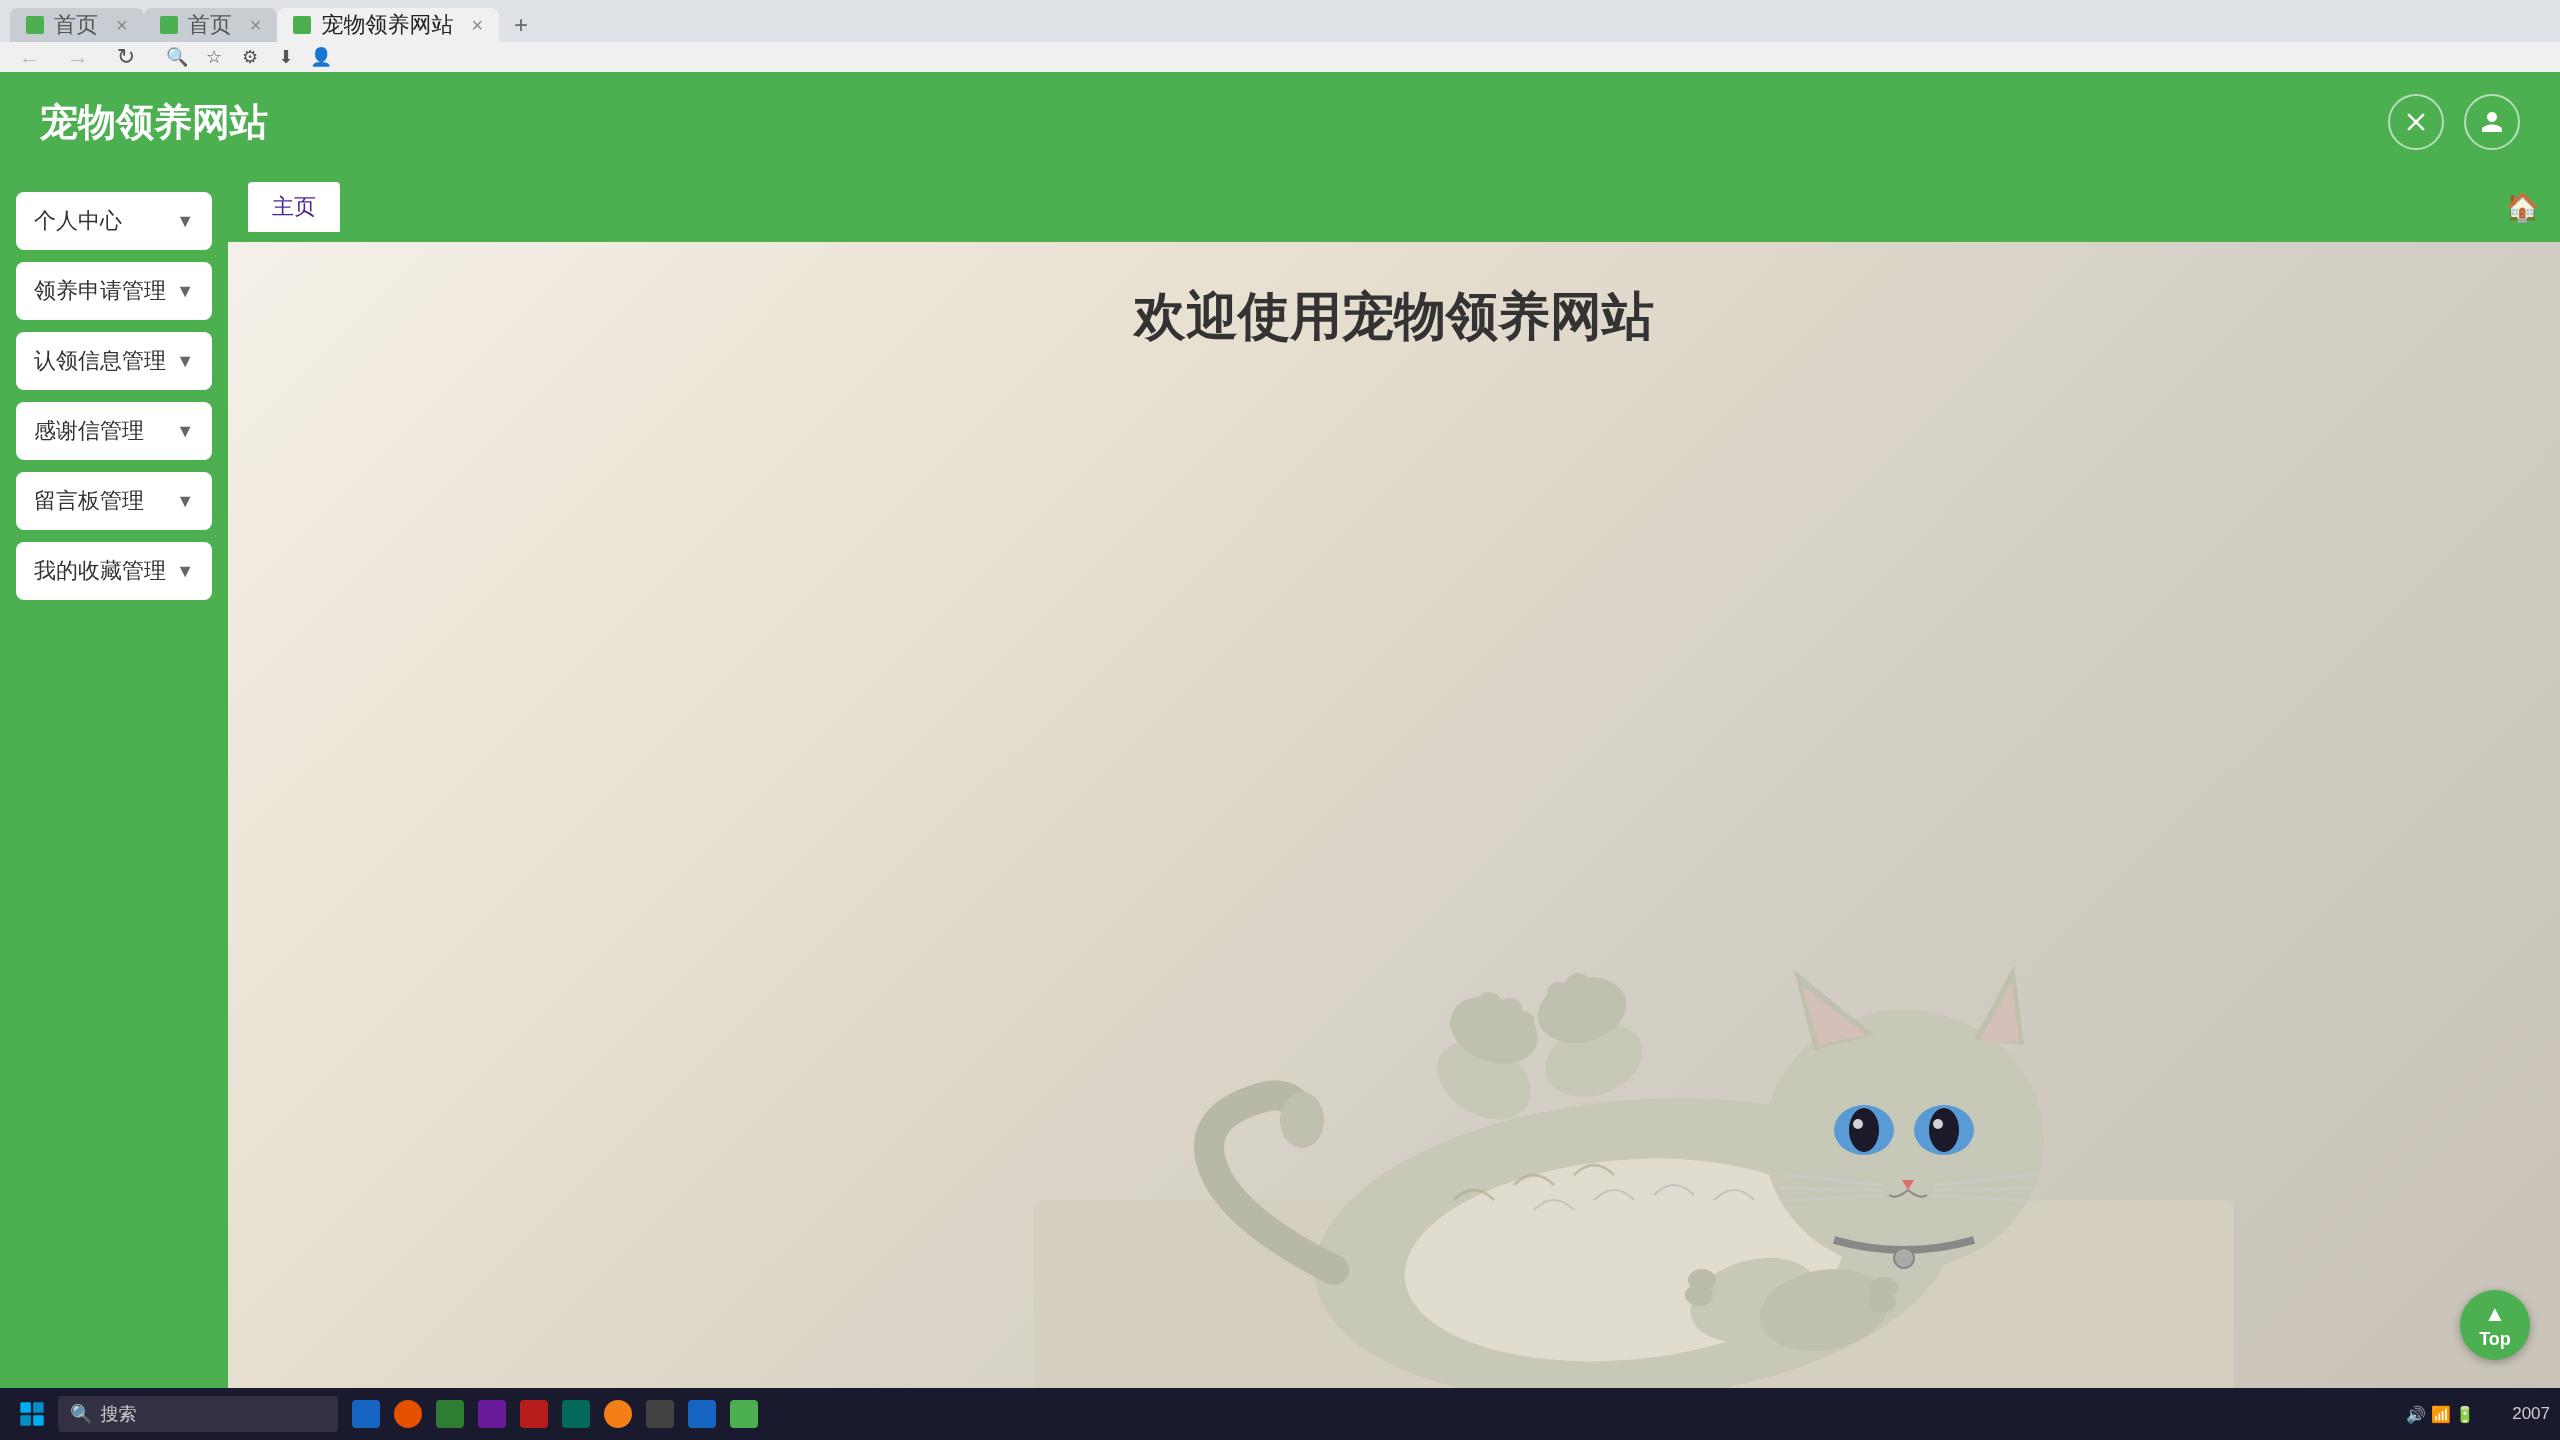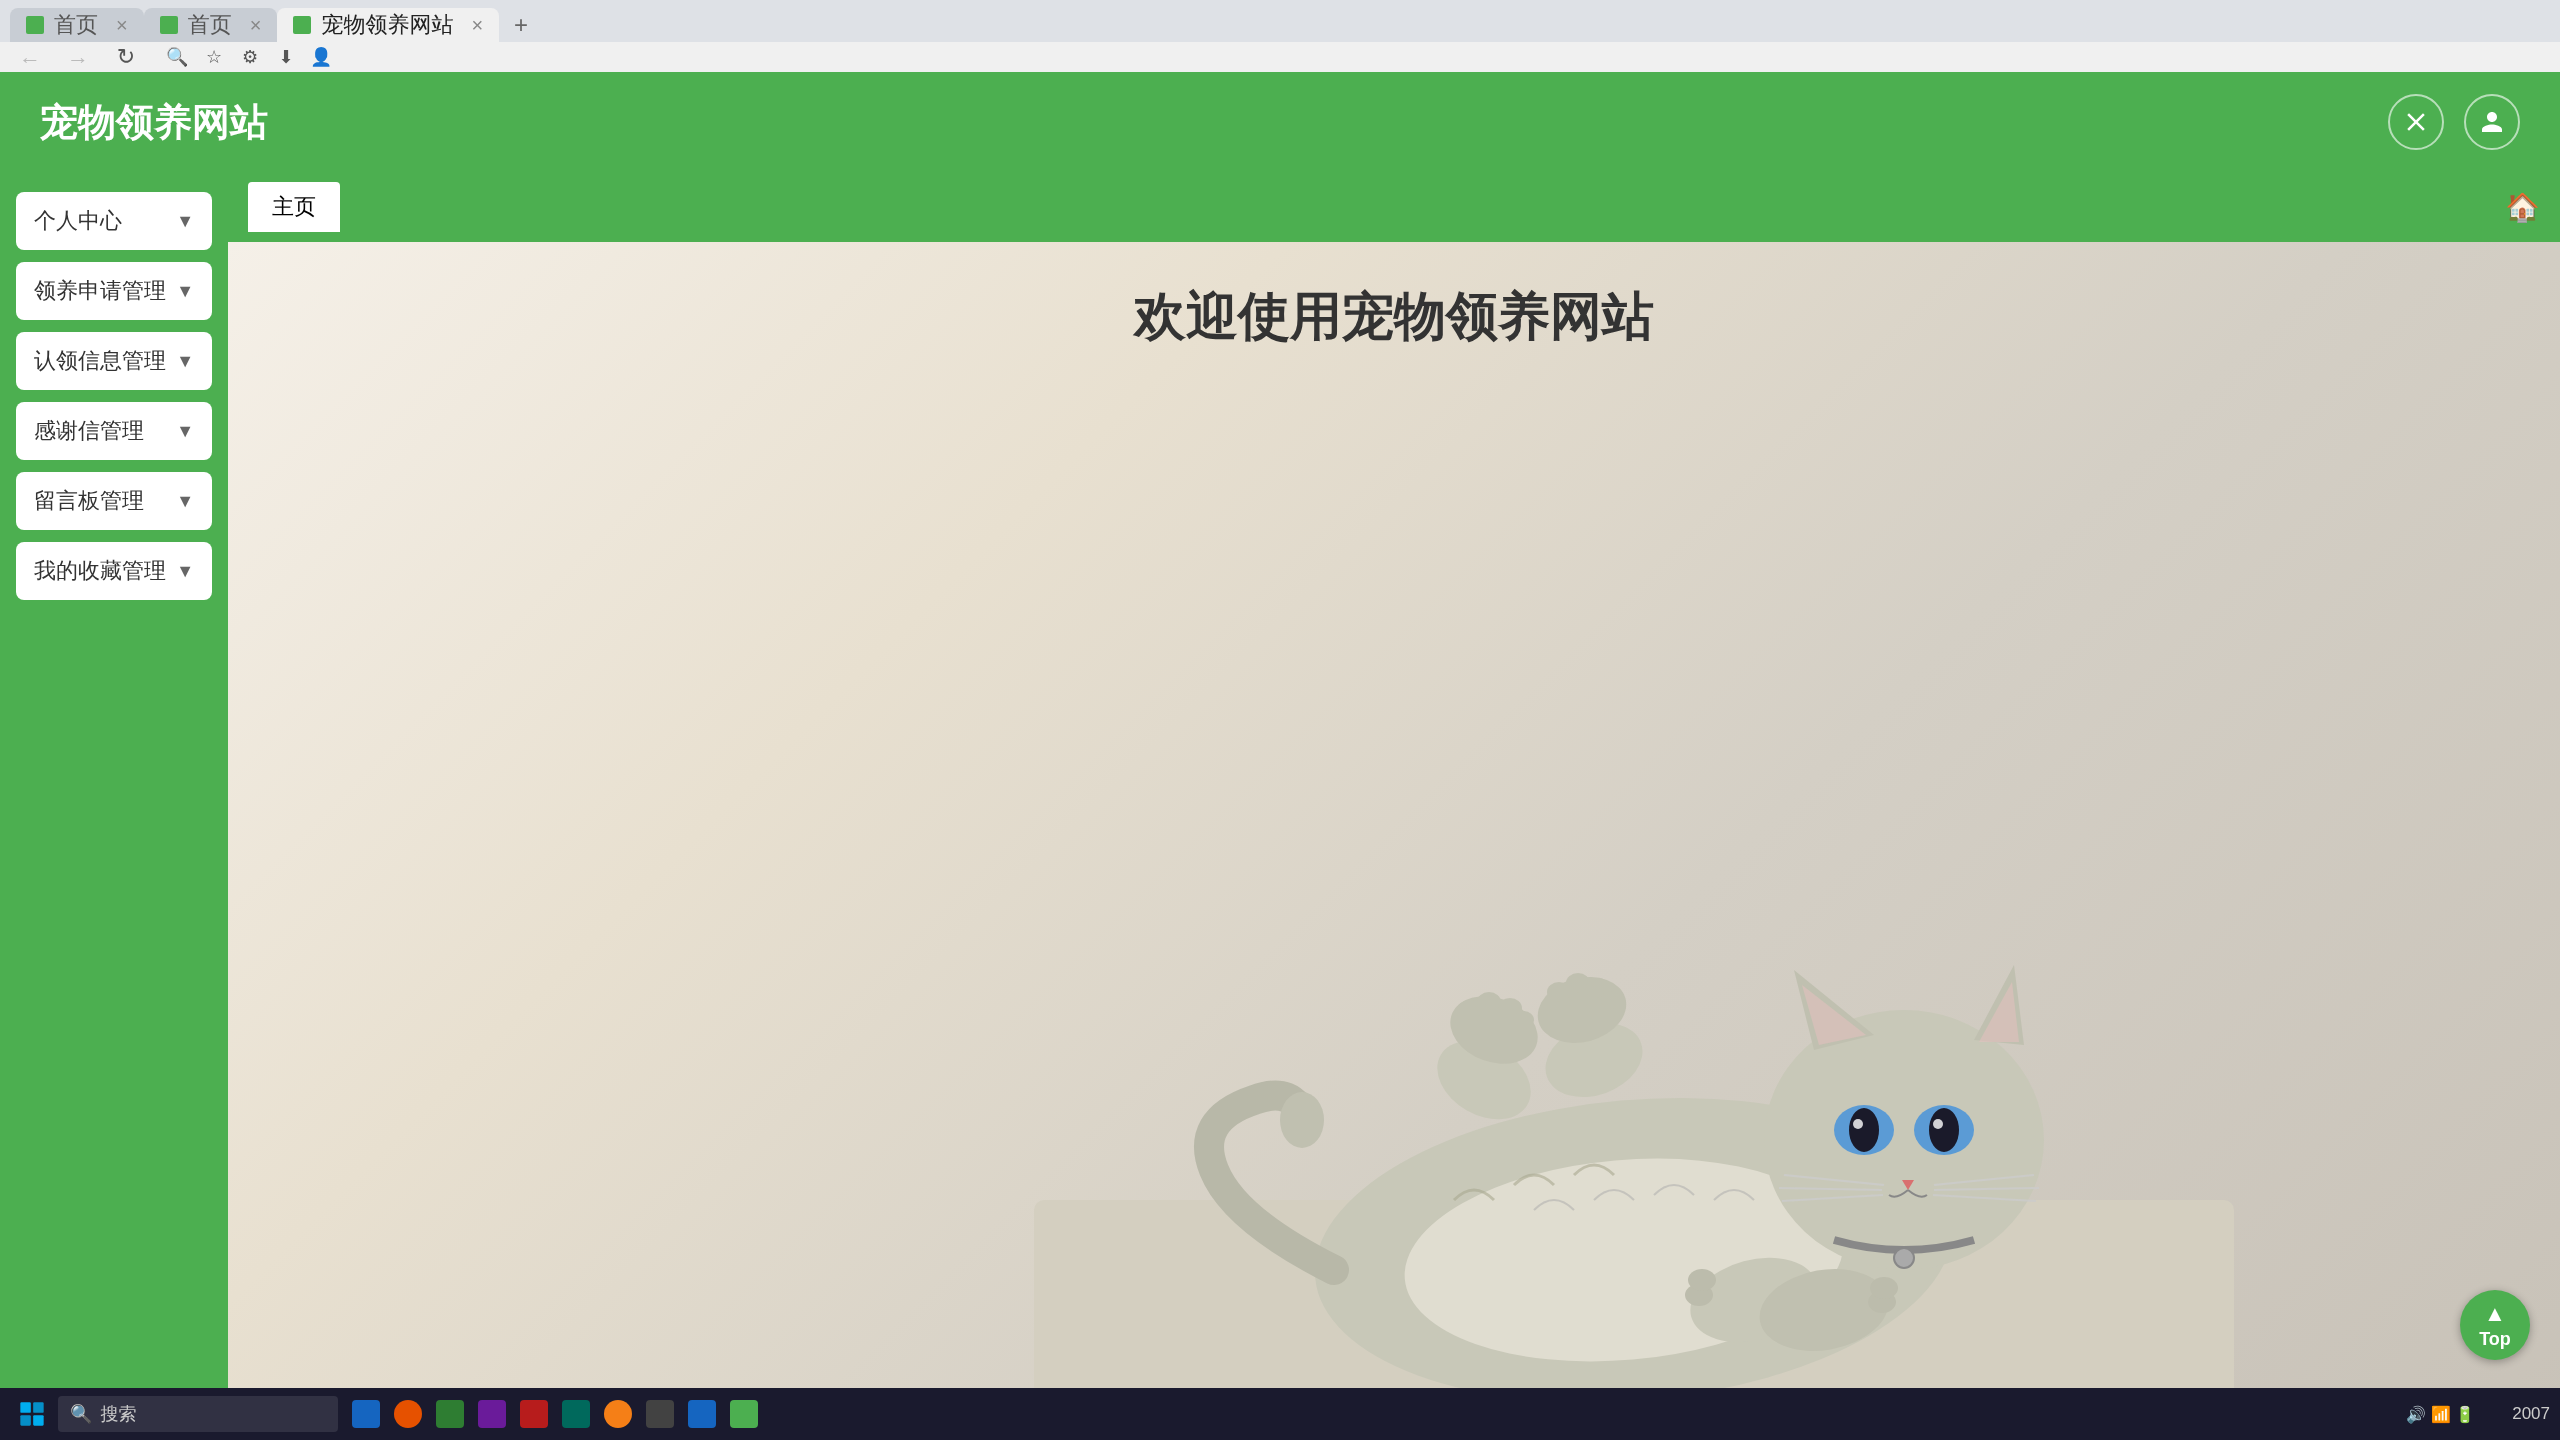--- a/index.html
+++ b/index.html
@@ -33,21 +33,21 @@
     .app-body { display: flex; flex: 1; background: #4CAF50; }
 
     
     .sidebar { width: 228px; background: #4CAF50; padding: 20px 16px; display: flex; flex-direction: column; gap: 12px; }
     .sidebar-btn { background: white; border: none; border-radius: 8px; padding: 14px 18px; font-size: 22px; color: #333; cursor: pointer; display: flex; align-items: center; justify-content: space-between; font-family: 'Microsoft YaHei', Arial, sans-serif; }
     .sidebar-btn .dropdown-arrow { font-size: 18px; color: #666; }
 
     
     .main-content { flex: 1; background: #f0f0f0; display: flex; flex-direction: column; }
     .main-header { background: #4CAF50; height: 70px; display: flex; align-items: center; padding: 0 20px; justify-content: space-between; }
-    .main-tab { background: white; border-radius: 4px 4px 0 0; padding: 10px 24px; font-size: 22px; color: #000000; cursor: pointer; }
+    .main-tab { background: white; border-radius: 4px 4px 0 0; padding: 10px 24px; font-size: 22px; color: #4c1d95; cursor: pointer; }
     .main-header-icon { color: white; font-size: 28px; cursor: pointer; }
 
     .main-body { flex: 1; position: relative; overflow: hidden; }
 
     
     .cat-bg { width: 100%; height: 100%; background: linear-gradient(135deg, #f5f0e8 0%, #e8e0d0 30%, #d4cfc5 60%, #c8c2b8 100%); position: relative; overflow: hidden; }
     .welcome-text { position: absolute; top: 40px; left: 50%; transform: translateX(-50%); font-size: 52px; font-weight: bold; color: #333; white-space: nowrap; z-index: 10; }
 
     
     .cat-svg-container { position: absolute; bottom: 0; left: 50%; transform: translateX(-30%); width: 1200px; height: 620px; }

